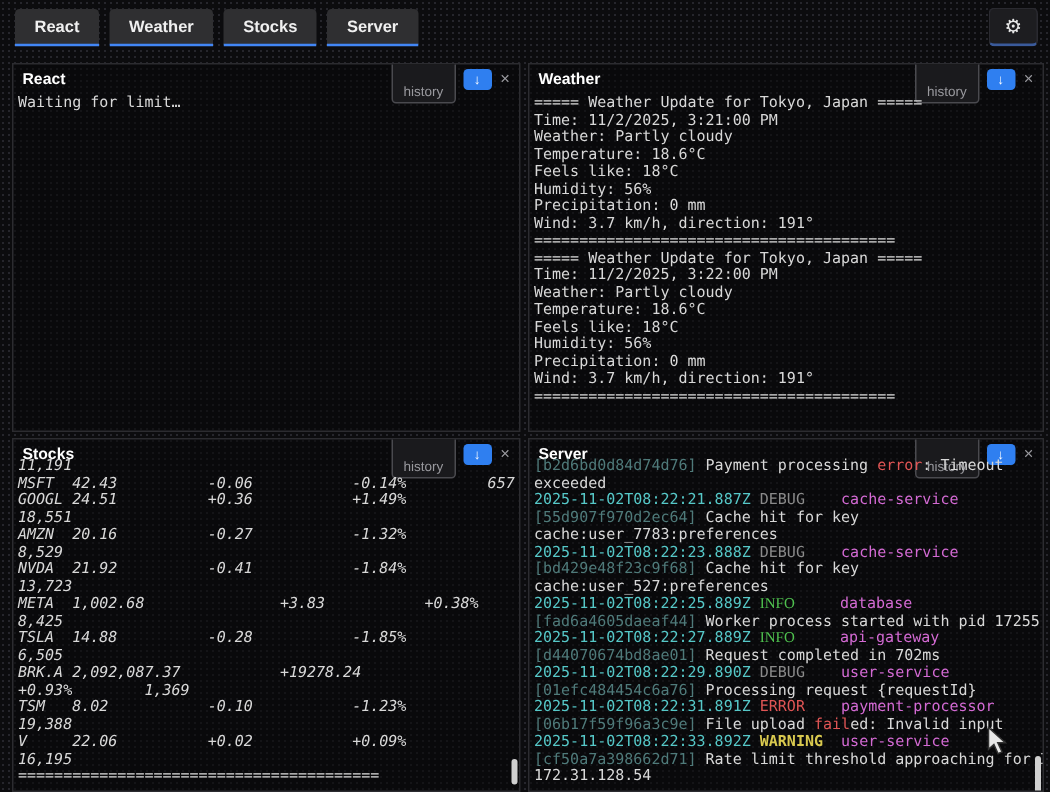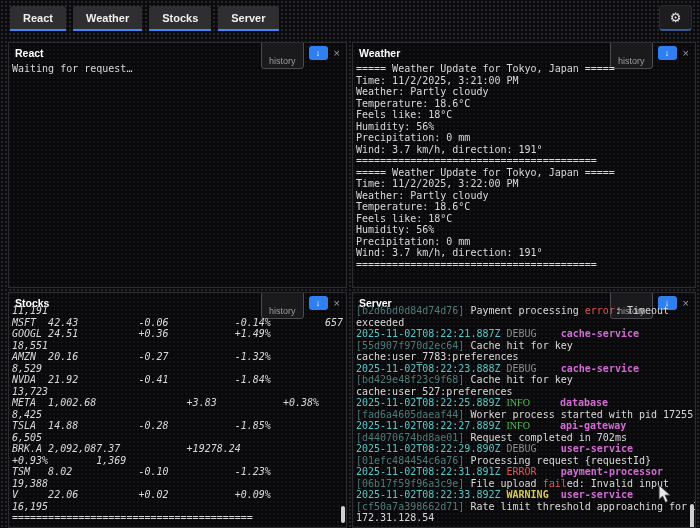--- a/index.html
+++ b/index.html
@@ -62,21 +62,21 @@
   .pbody pre { font:inherit; white-space:pre; }
   #panel-stocks .pbody, #panel-server .pbody { padding-top:0; }
   #panel-stocks .pbody pre { margin-top:-4px;font-style:italic; }
   #server-log { margin-top:-4px; }
   .logline { white-space:pre; }
   .c-ts   { color:#56c8c8; }
   .c-debug{ color:#8a8a8a; }
   .c-info { color:#4fc14f;font-family:Liberation Serif, serif; }
   .c-err  { color:#e05555; }
   .c-warn { color:#d9c94f;font-weight:bold; }
-  .c-svc  { color:#d36ad3;font-weight:bold; }
+  .c-svc  { color:#d36ad3; }
   .c-id   { color:#4f7a7a; }
   .c-msg  { color:#d8d8d8; }
   .thumb {
     position:absolute; right:1px; width:4px; background:#d0d0d0;
     border-radius:2px;
   }
   #stocks-thumb { top:213px; height:17px; }
   #server-thumb { top:211px; height:25px; }
   #cursor { position:absolute; left:658px; top:484px; pointer-events:none; }
 </style>
@@ -93,21 +93,21 @@
   <button class="settings-btn"><span>⚙</span></button>
 </div>
 
 <section class="panel" id="panel-react">
   <div class="phead">
     <span class="ptitle">React</span>
     <button class="hist-btn">history</button>
     <button class="collapse-btn"><span>↓</span></button>
     <button class="close-btn">×</button>
   </div>
-  <div class="pbody"><pre>Waiting for request…</pre></div>
+  <div class="pbody"><pre>Waiting for limit…</pre></div>
 </section>
 
 <section class="panel" id="panel-weather">
   <div class="phead">
     <span class="ptitle">Weather</span>
     <button class="hist-btn">history</button>
     <button class="collapse-btn"><span>↓</span></button>
     <button class="close-btn">×</button>
   </div>
   <div class="pbody"><pre id="weather-pre">===== Weather Update for Tokyo, Japan =====

